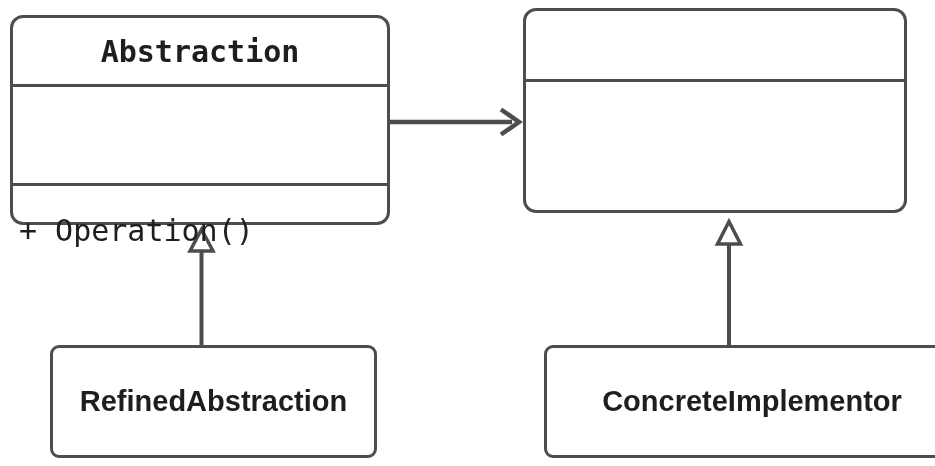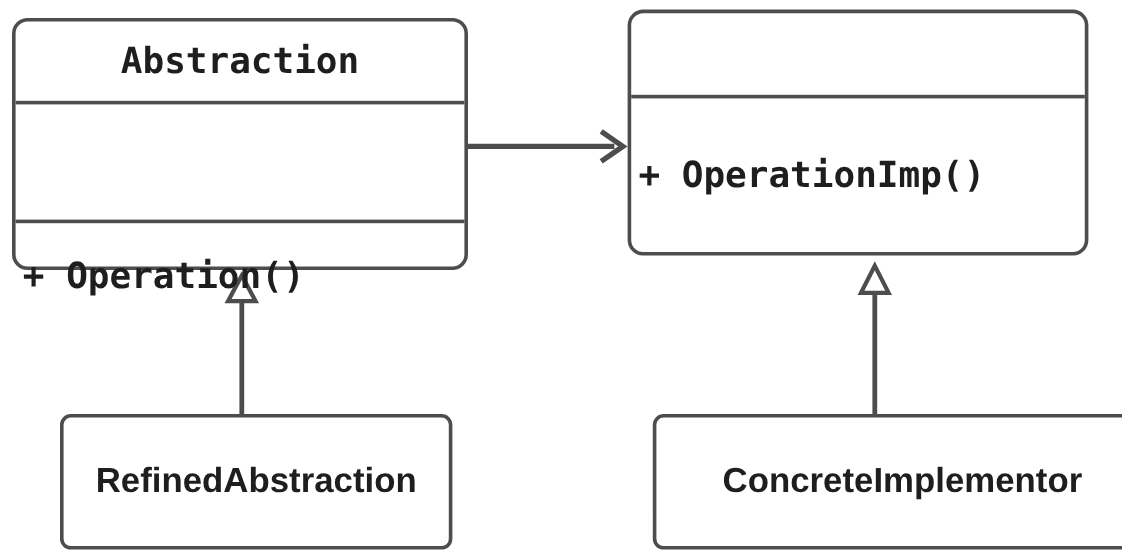--- a/index.html
+++ b/index.html
@@ -52,21 +52,21 @@
   .uml-attrs {
     border-bottom: 3px solid var(--stroke);
     flex: 0 0 auto;
   }
   .uml-ops {
     display: flex;
     align-items: center;
     flex: 1 1 auto;
     padding-left: 6px;
     font-family: "DejaVu Sans Mono", monospace;
-    font-weight: 700;
+    font-weight: 400;
     font-size: 30px;
     white-space: pre;
   }
 
   #abstraction-box  { left: 10px;  top: 15px; width: 380px; height: 210px; gap: 27px; }
   #abstraction-box  .uml-name  { height: 66px; }
   #abstraction-box  .uml-attrs { height: 69px; }
 
   #implementor-box  { left: 523px; top: 8px;  width: 384px; height: 205px; }
   #implementor-box  .uml-name  { height: 63px; }
@@ -114,21 +114,20 @@
   </svg>
 
   <div class="uml-class three-part" id="abstraction-box">
     <div class="uml-name">Abstraction</div>
     <div class="uml-attrs"></div>
     <div class="uml-ops">+ Operation()</div>
   </div>
 
   <div class="uml-class three-part" id="implementor-box">
     <div class="uml-attrs"></div>
-    <div class="uml-ops">+ OperationImp()</div>
   </div>
 
   <div class="uml-simple" id="refined-abstraction-box">
     <span>RefinedAbstraction</span>
   </div>
 
   <div class="uml-simple" id="concrete-implementor-box">
     <span>ConcreteImplementor</span>
   </div>
 

